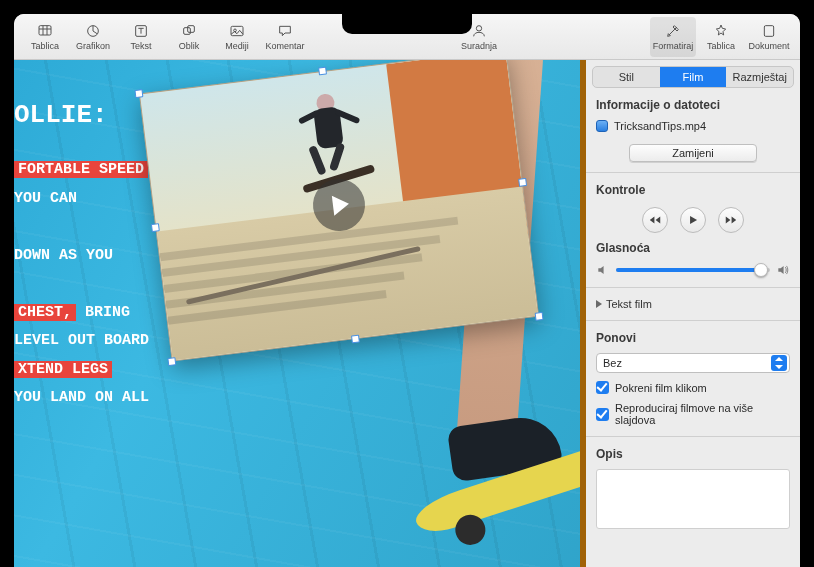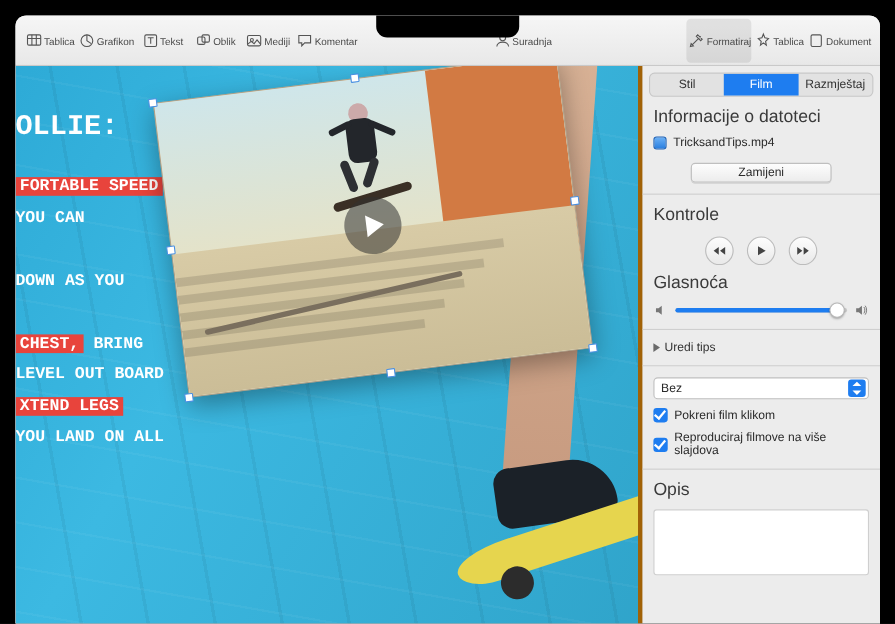--- a/index.html
+++ b/index.html
@@ -5,29 +5,29 @@
   * { box-sizing: border-box; margin: 0; padding: 0; }
   html, body { width: 814px; height: 567px; overflow: hidden; font-family: -apple-system, "Helvetica Neue", Arial, sans-serif; background: #000; }
   .device-frame { width: 814px; height: 567px; background: #000; border-radius: 44px 44px 0 0; padding: 14px 14px 0 14px; position: relative; }
   .screen { width: 100%; height: 100%; background: #ececec; border-radius: 10px 10px 0 0; overflow: hidden; display: flex; flex-direction: column; }
   .notch { position: absolute; top: 14px; left: 50%; transform: translateX(-50%); width: 130px; height: 20px; background: #000; border-radius: 0 0 10px 10px; z-index: 50; }
 
   
   .toolbar { height: 46px; background: linear-gradient(#f6f6f6, #e8e8e8); border-bottom: 1px solid #c9c9c9; display: flex; align-items: center; padding: 0 8px; gap: 4px; }
   .toolbar .group { display: flex; gap: 2px; }
   .toolbar .spacer { flex: 1; }
-  .tb-item { display: flex; align-items: center; justify-content: center; min-width: 46px; height: 40px; color: #4a4a4a; font-size: 9px; cursor: default; border-radius: 4px; }
+  .tb-item { display: flex; flex-direction: column; align-items: center; justify-content: center; min-width: 46px; height: 40px; color: #4a4a4a; font-size: 9px; cursor: default; border-radius: 4px; }
   .tb-active { background: rgba(0,0,0,0.08); }
   .tb-item svg { width: 18px; height: 16px; fill: none; stroke: #555; stroke-width: 1.5; }
   .tb-item .lbl { margin-top: 2px; }
 
   
   .body { flex: 1; display: flex; overflow: hidden; }
   .canvas { flex: 1; position: relative; overflow: hidden; background: #fff; }
-  .sidebar { width: 220px; background: #ececec; border-left: 4px solid #a16207; display: flex; flex-direction: column; font-size: 11px; color: #2a2a2a; }
+  .sidebar { width: 220px; background: #ececec; border-left: 6px solid #a16207; display: flex; flex-direction: column; font-size: 11px; color: #2a2a2a; }
 
   
   .slide { position: absolute; left: -60px; top: -20px; right: -20px; bottom: -20px; }
   .bg { position: absolute; inset: 0; background: linear-gradient(120deg, #2aa7d4, #3cb9e2 40%, #2fa3c9); }
   .bg-noise { position: absolute; inset: 0; background-image:
      repeating-linear-gradient(10deg, rgba(255,255,255,0.04) 0 2px, transparent 2px 40px),
      repeating-linear-gradient(80deg, rgba(0,0,0,0.05) 0 3px, transparent 3px 60px);
   }
   .legfoot { position: absolute; right: 40px; top: -10px; width: 110px; height: 520px; }
   .leg { position:absolute; left:20px; top:0; width:60px; height:430px; background:linear-gradient(#d8b296,#c79a7f); border-radius:30px 30px 10px 10px; transform:rotate(4deg); }
@@ -64,21 +64,21 @@
   .skater .leg2{position:absolute;left:34px;top:46px;width:8px;height:28px;background:#2d2f33;border-radius:4px;transform:rotate(25deg);}
   .skater .board{position:absolute;left:0;top:78px;width:74px;height:8px;background:#3a2f25;border-radius:8px;transform:rotate(-10deg);}
   .playbtn{position:absolute;left:50%;top:50%;width:52px;height:52px;margin:-26px 0 0 -26px;border-radius:50%;background:rgba(50,50,50,0.55);display:flex;align-items:center;justify-content:center;}
   .playbtn:before{content:"";width:0;height:0;border-left:16px solid #fff;border-top:10px solid transparent;border-bottom:10px solid transparent;margin-left:4px;}
 
   
   .seg { display:flex; margin:6px; border-radius:5px; overflow:hidden; background:#e2e2e2; border:1px solid #c7c7c7; }
   .seg button { flex:1; border:none; background:transparent; font-size:11px; padding:4px 0; color:#333; cursor:default; }
   .seg .sel { background:#1e7df0; color:#fff; }
   .panel { padding: 4px 10px 10px 10px; display:flex; flex-direction:column; gap:8px; overflow:auto; }
-  .sec-label { font-weight:400; font-size:16px; color:#3a3a3a; }
+  .sec-label { font-weight:700; font-size:12px; color:#3a3a3a; }
   .file-row { display:flex; align-items:center; gap:6px; font-size:11px; }
   .file-row .dot { width:12px;height:12px;border-radius:3px;background:linear-gradient(#6bb0f5,#2a7fe0);border:1px solid #1e63b8; }
   .btn { display:block; margin: 4px auto 0; width: 128px; text-align:center; font-size:11px; padding:2px 0; border:1px solid #bfbfbf; border-radius:4px; background:linear-gradient(#fdfdfd,#ececec); box-shadow:0 1px 0 #d0d0d0; }
   .controls-row{ display:flex; justify-content:center; gap:12px; margin-top:2px; }
   .ctrl{ width:26px;height:26px;border-radius:50%;border:1px solid #bcbcbc;background:linear-gradient(#fdfdfd,#e9e9e9);display:flex;align-items:center;justify-content:center; }
   .slider-wrap{ display:flex; align-items:center; gap:6px; }
   .slider-track{ flex:1; height:4px; background:#c9c9c9; border-radius:3px; position:relative; }
   .slider-fill{ position:absolute; left:0; top:0; bottom:0; width:92%; background:#1e7df0; border-radius:3px; }
   .slider-thumb{ position:absolute; right:6%; top:50%; width:14px;height:14px;border-radius:50%;background:#fff;border:1px solid #b8b8b8;box-shadow:0 1px 2px rgba(0,0,0,0.3);transform:translate(50%,-50%); }
   .vol-icon{width:14px;height:14px;}
@@ -291,25 +291,26 @@
             <svg class="vol-icon" viewBox="0 0 24 24">
                 <path d="M4 9h4l5-4v14l-5-4H4z" fill="#777"></path>
                 <path d="M16 7c2 2 2 8 0 10M18 5c3 3 3 11 0 14" stroke="#777" fill="none" stroke-width="1.5"></path>
               </svg>
           </div>
 
           <div class="sep"></div>
 
           <div class="disclosure-row">
             <span class="tri"></span>
-            <span>Uredi tips</span>
+            <span>Tekst film</span>
           </div>
 
           <div class="sep"></div>
 
+          <div class="sec-label">Ponovi</div>
           <div class="select">
             <span>Bez</span>
             <span class="arr"></span>
           </div>
 
           <label class="check-row">
             <span class="check"></span>
             <span>Pokreni film klikom</span>
           </label>
           <label class="check-row">

